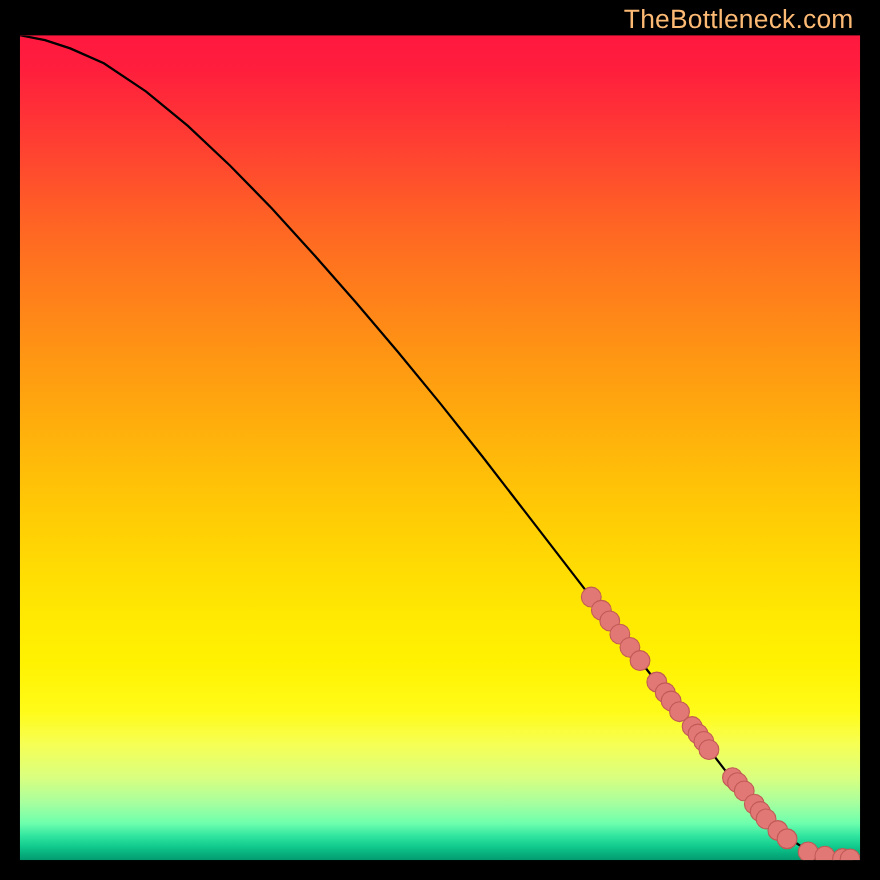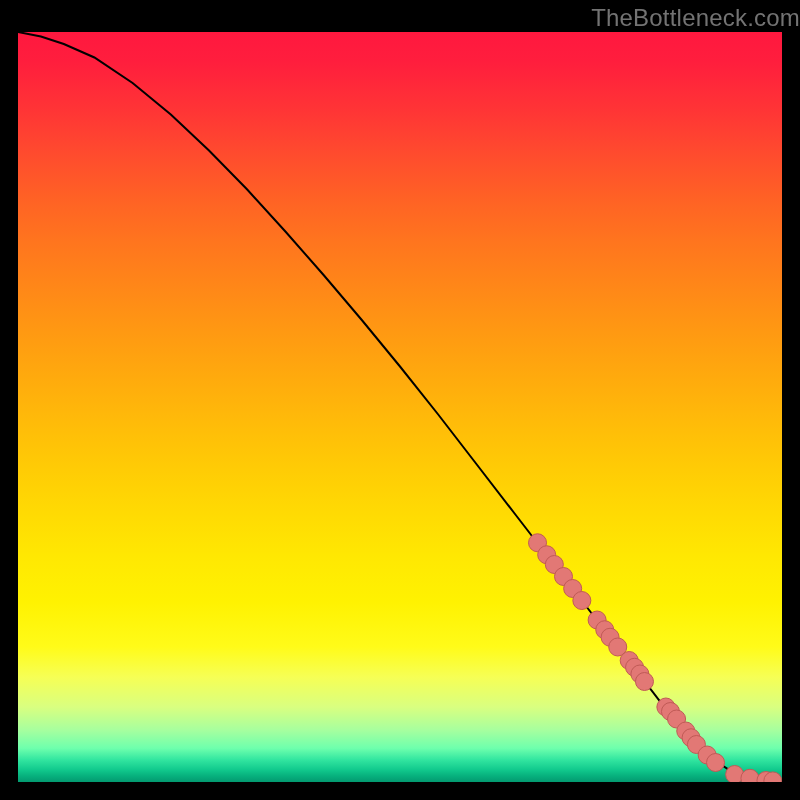--- a/index.html
+++ b/index.html
@@ -13,22 +13,22 @@
   }
   .frame {
     position: relative;
     width: 800px;
     height: 800px;
     background: #000;
   }
   .watermark {
     position: absolute;
     top: 4px;
-    right: 0;
-    color: #737373;
+    right: 24px;
+    color: #fdba74;
     font-size: 24px;
     font-weight: 500;
     letter-spacing: 0.2px;
     z-index: 20;
   }
   .plot {
     position: absolute;
     left: 18px;
     top: 32px;
     width: 764px;

